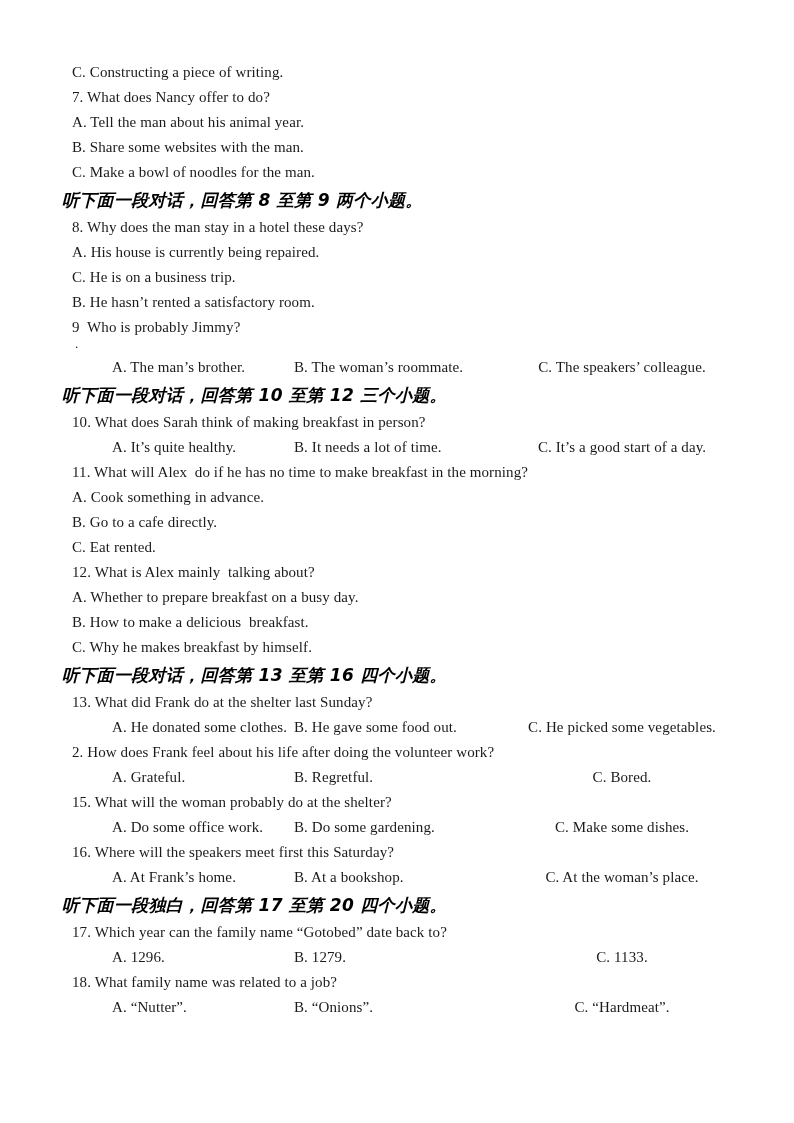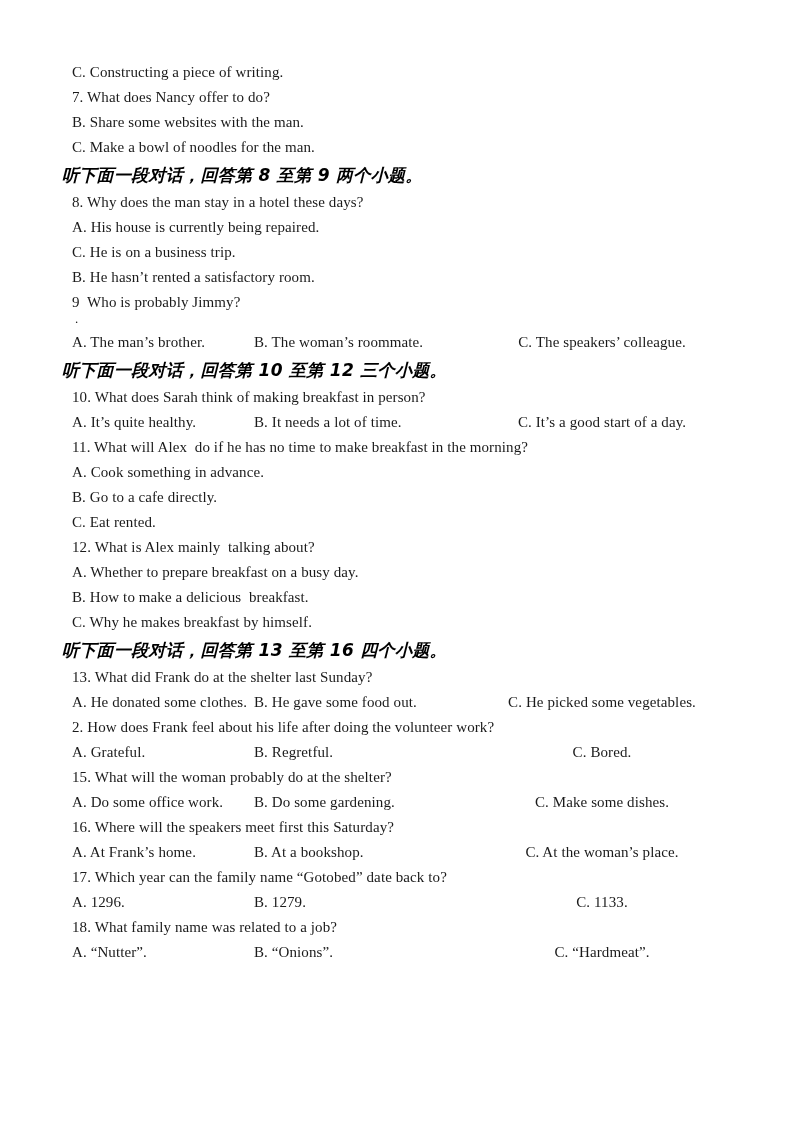--- a/index.html
+++ b/index.html
@@ -42,31 +42,32 @@
     line-height: 8px;
     padding-left: 3px;
     font-family: "Liberation Serif", "DejaVu Serif", serif;
     font-size: 13px;
     color: #1a1a1a;
   }
   .opts {
     display: flex;
     flex-direction: row;
   }
-  .opt-a { width: 182px; flex: 0 0 182px; }
+  .opt-a { width: 182px; flex: 0 0 182px; margin-left: 40px; }
   .opt-b { width: 196px; flex: 0 0 196px; }
   .opt-c { flex: 1; text-align: center; }
 </style>
 </head>
 <body>
 
 <main class="page">
 
   <div class="r">C. Constructing a piece of writing.</div>
   <div class="r">7. What does Nancy offer to do?</div>
+  <div class="r">A. Tell the man about his animal year.</div>
   <div class="r">B. Share some websites with the man.</div>
   <div class="r">C. Make a bowl of noodles for the man.</div>
 
   <div class="hdr">听下面一段对话，回答第 8 至第 9 两个小题。</div>
 
   <div class="r">8. Why does the man stay in a hotel these days?</div>
   <div class="r">A. His house is currently being repaired.</div>
   <div class="r">C. He is on a business trip.</div>
   <div class="r">B. He hasn’t rented a satisfactory room.</div>
   <div class="r">9  Who is probably Jimmy?</div>
@@ -124,20 +125,21 @@
   </div>
 
   <div class="r">16. Where will the speakers meet first this Saturday?</div>
 
   <div class="r opts">
     <span class="opt-a">A. At Frank’s home.</span>
     <span class="opt-b">B. At a bookshop.</span>
     <span class="opt-c">C. At the woman’s place.</span>
   </div>
 
+  <div class="hdr">听下面一段独白，回答第 17 至第 20 四个小题。</div>
 
   <div class="r">17. Which year can the family name “Gotobed” date back to?</div>
 
   <div class="r opts">
     <span class="opt-a">A. 1296.</span>
     <span class="opt-b">B. 1279.</span>
     <span class="opt-c">C. 1133.</span>
   </div>
 
   <div class="r">18. What family name was related to a job?</div>

